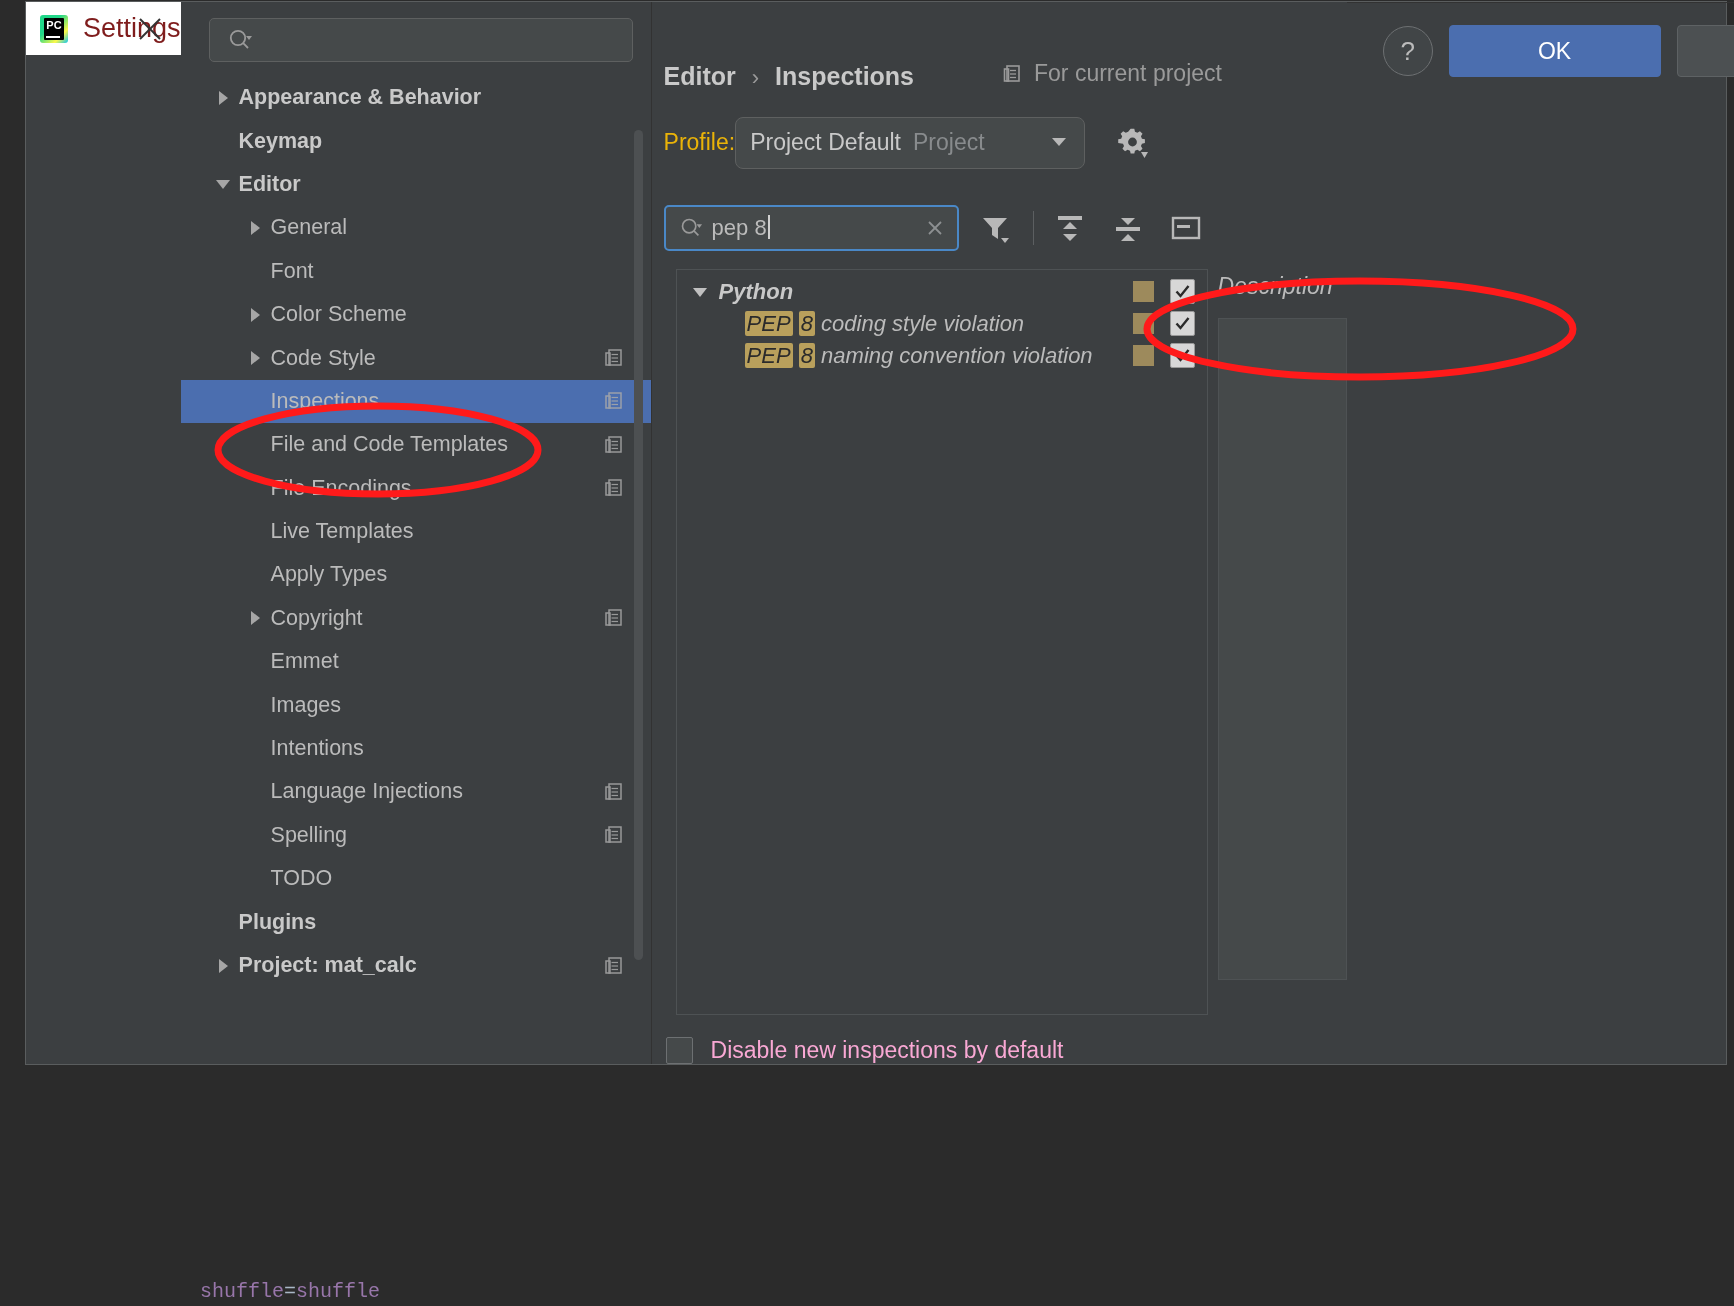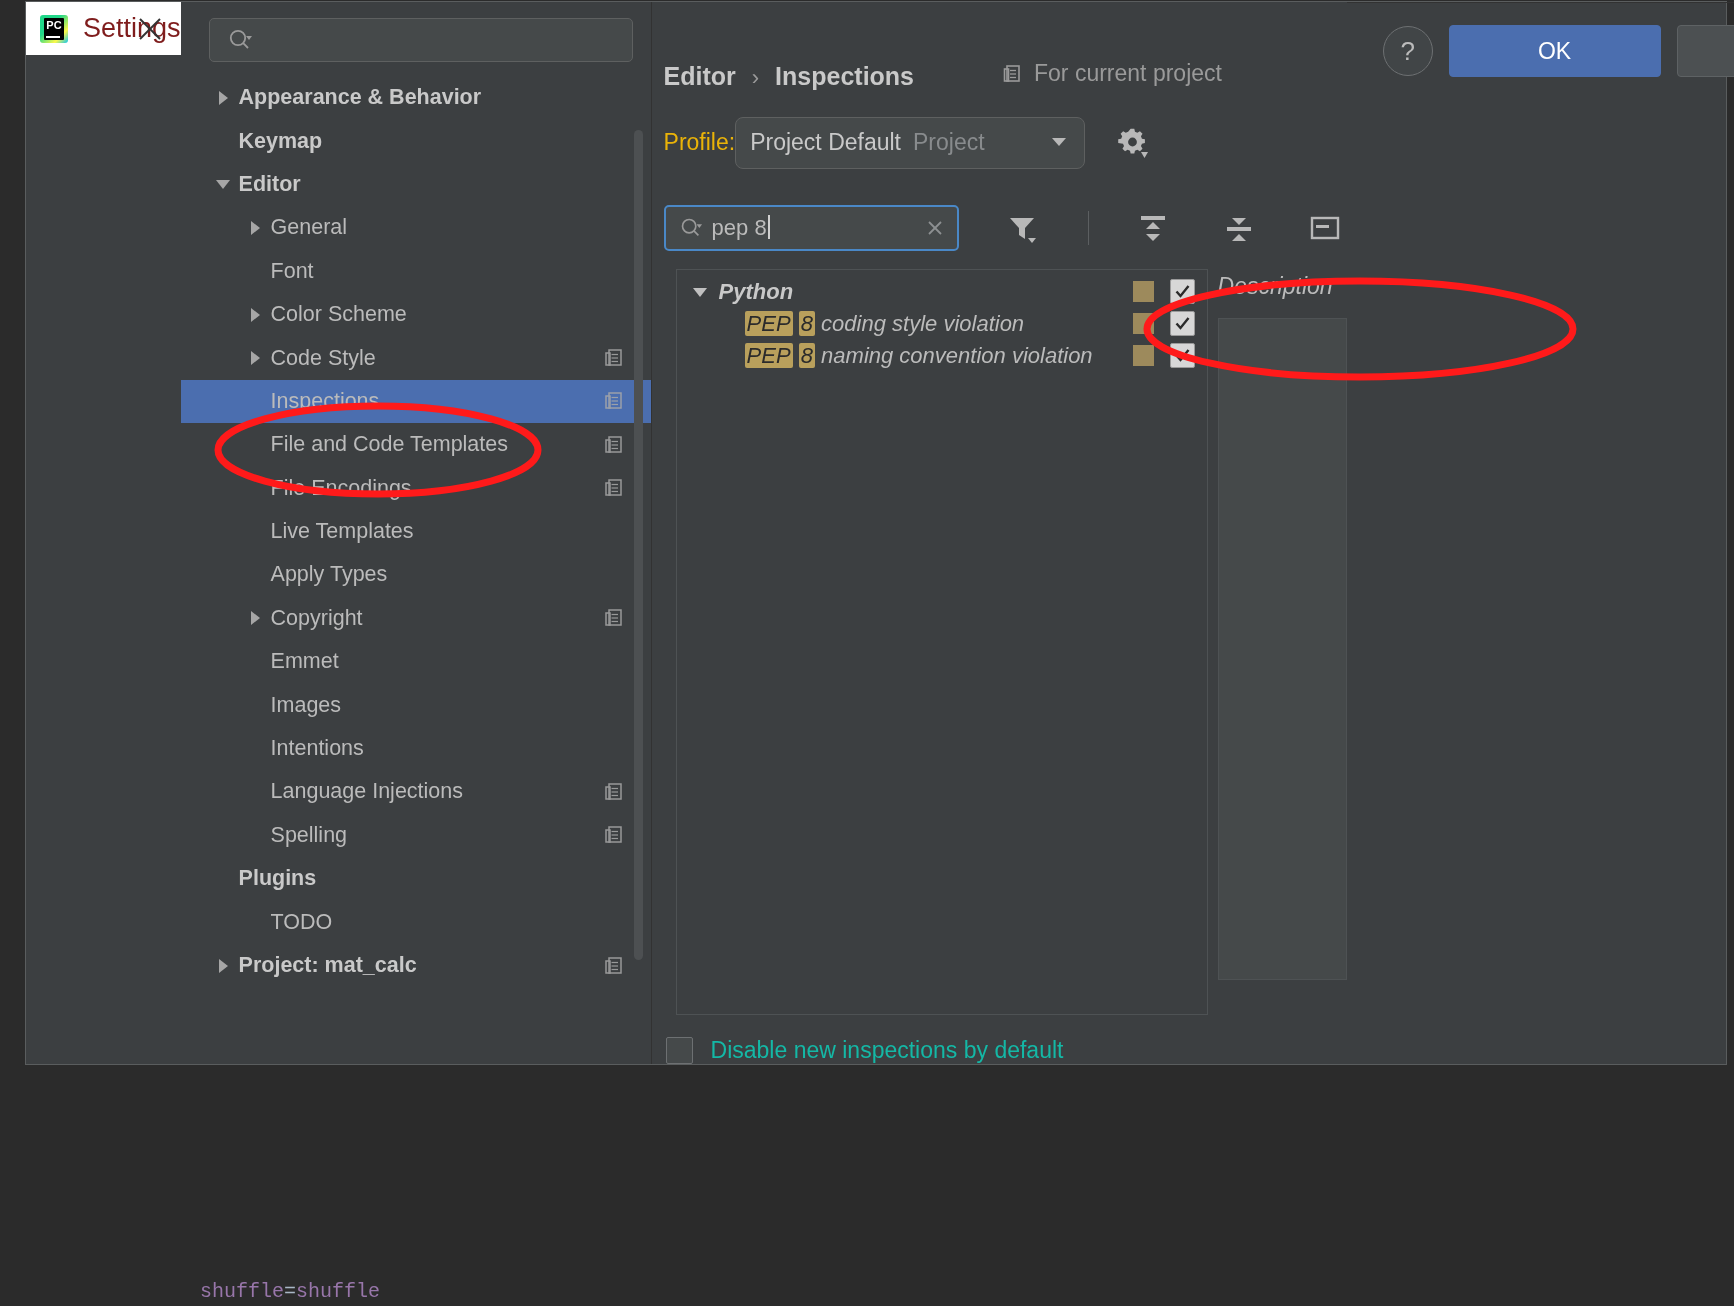--- a/index.html
+++ b/index.html
@@ -153,21 +153,20 @@
     cursor:pointer;
   }
   #profile-combo .pname{font-size:23px;color:#c9c9c9;}
   #profile-combo .pscope{font-size:23px;color:#888b8d;margin-left:12px;}
   #profile-combo .caret{margin-left:auto;}
   #gear-btn{margin-left:30px;cursor:pointer;display:flex;align-items:center;}
 
   #tool-row{
     display:flex;align-items:center;
     padding:36px 0 0 12px;
-    justify-content:space-between;
   }
   #insp-search{
     width:295px;height:46px;background:#45494a;
     border:2px solid #4a88c7;border-radius:5px;
     display:flex;align-items:center;padding:0 10px;box-sizing:border-box;
   }
   #insp-search .mag{display:flex;align-items:center;margin-left:3px;}
   #insp-search .val{
     margin-left:9px;font-size:22px;color:#bbbbbb;position:relative;
   }
@@ -230,21 +229,21 @@
     background:#45494a;border:1px solid #4e5254;
   }
   #disable-row{
     display:flex;align-items:center;
     margin:22px 0 0 14px;
   }
   #disable-cbx{
     width:25px;height:25px;background:#45494a;
     border:1px solid #6d7072;border-radius:2px;margin-right:18px;cursor:pointer;
   }
-  #disable-label{font-size:23px;color:#14b8a6;}
+  #disable-label{font-size:23px;color:#f9a8d4;}
 
   
   #footer{
     flex:0 0 96px;height:96px;
     border-top:1px solid #323232;
     display:flex;align-items:center;
     position:relative;
   }
   #help-btn{
     width:48px;height:48px;margin-left:36px;
@@ -560,36 +559,36 @@
             <span class="copy-ic">
               <svg width="22" height="22" viewBox="0 0 22 22">
                 <rect x="6" y="3" width="12" height="15" fill="none" stroke="#a9a9a9" stroke-width="1.5"></rect>
                 <rect x="3" y="6" width="4" height="12" fill="none" stroke="#a9a9a9" stroke-width="1.5"></rect>
                 <line x1="8.5" y1="7.5" x2="15" y2="7.5" stroke="#a9a9a9" stroke-width="1.2"></line>
                 <line x1="8.5" y1="11" x2="15" y2="11" stroke="#a9a9a9" stroke-width="1.2"></line>
                 <line x1="8.5" y1="14.5" x2="15" y2="14.5" stroke="#a9a9a9" stroke-width="1.2"></line>
               </svg>
             </span>
           </div>
+          <div class="t-row lvl1">
+            <span class="arrow empty"></span>
+            <span class="lbl">TODO</span>
+            <span class="copy-ic hidden">
+              <svg width="22" height="22" viewBox="0 0 22 22">
+                <rect x="6" y="3" width="12" height="15" fill="none" stroke="#a9a9a9" stroke-width="1.5"></rect>
+                <rect x="3" y="6" width="4" height="12" fill="none" stroke="#a9a9a9" stroke-width="1.5"></rect>
+                <line x1="8.5" y1="7.5" x2="15" y2="7.5" stroke="#a9a9a9" stroke-width="1.2"></line>
+                <line x1="8.5" y1="11" x2="15" y2="11" stroke="#a9a9a9" stroke-width="1.2"></line>
+                <line x1="8.5" y1="14.5" x2="15" y2="14.5" stroke="#a9a9a9" stroke-width="1.2"></line>
+              </svg>
+            </span>
+          </div>
           <div class="t-row lvl0 bold">
             <span class="arrow empty"></span>
             <span class="lbl">Plugins</span>
-            <span class="copy-ic hidden">
-              <svg width="22" height="22" viewBox="0 0 22 22">
-                <rect x="6" y="3" width="12" height="15" fill="none" stroke="#a9a9a9" stroke-width="1.5"></rect>
-                <rect x="3" y="6" width="4" height="12" fill="none" stroke="#a9a9a9" stroke-width="1.5"></rect>
-                <line x1="8.5" y1="7.5" x2="15" y2="7.5" stroke="#a9a9a9" stroke-width="1.2"></line>
-                <line x1="8.5" y1="11" x2="15" y2="11" stroke="#a9a9a9" stroke-width="1.2"></line>
-                <line x1="8.5" y1="14.5" x2="15" y2="14.5" stroke="#a9a9a9" stroke-width="1.2"></line>
-              </svg>
-            </span>
-          </div>
-          <div class="t-row lvl1">
-            <span class="arrow empty"></span>
-            <span class="lbl">TODO</span>
             <span class="copy-ic hidden">
               <svg width="22" height="22" viewBox="0 0 22 22">
                 <rect x="6" y="3" width="12" height="15" fill="none" stroke="#a9a9a9" stroke-width="1.5"></rect>
                 <rect x="3" y="6" width="4" height="12" fill="none" stroke="#a9a9a9" stroke-width="1.5"></rect>
                 <line x1="8.5" y1="7.5" x2="15" y2="7.5" stroke="#a9a9a9" stroke-width="1.2"></line>
                 <line x1="8.5" y1="11" x2="15" y2="11" stroke="#a9a9a9" stroke-width="1.2"></line>
                 <line x1="8.5" y1="14.5" x2="15" y2="14.5" stroke="#a9a9a9" stroke-width="1.2"></line>
               </svg>
             </span>
           </div>

